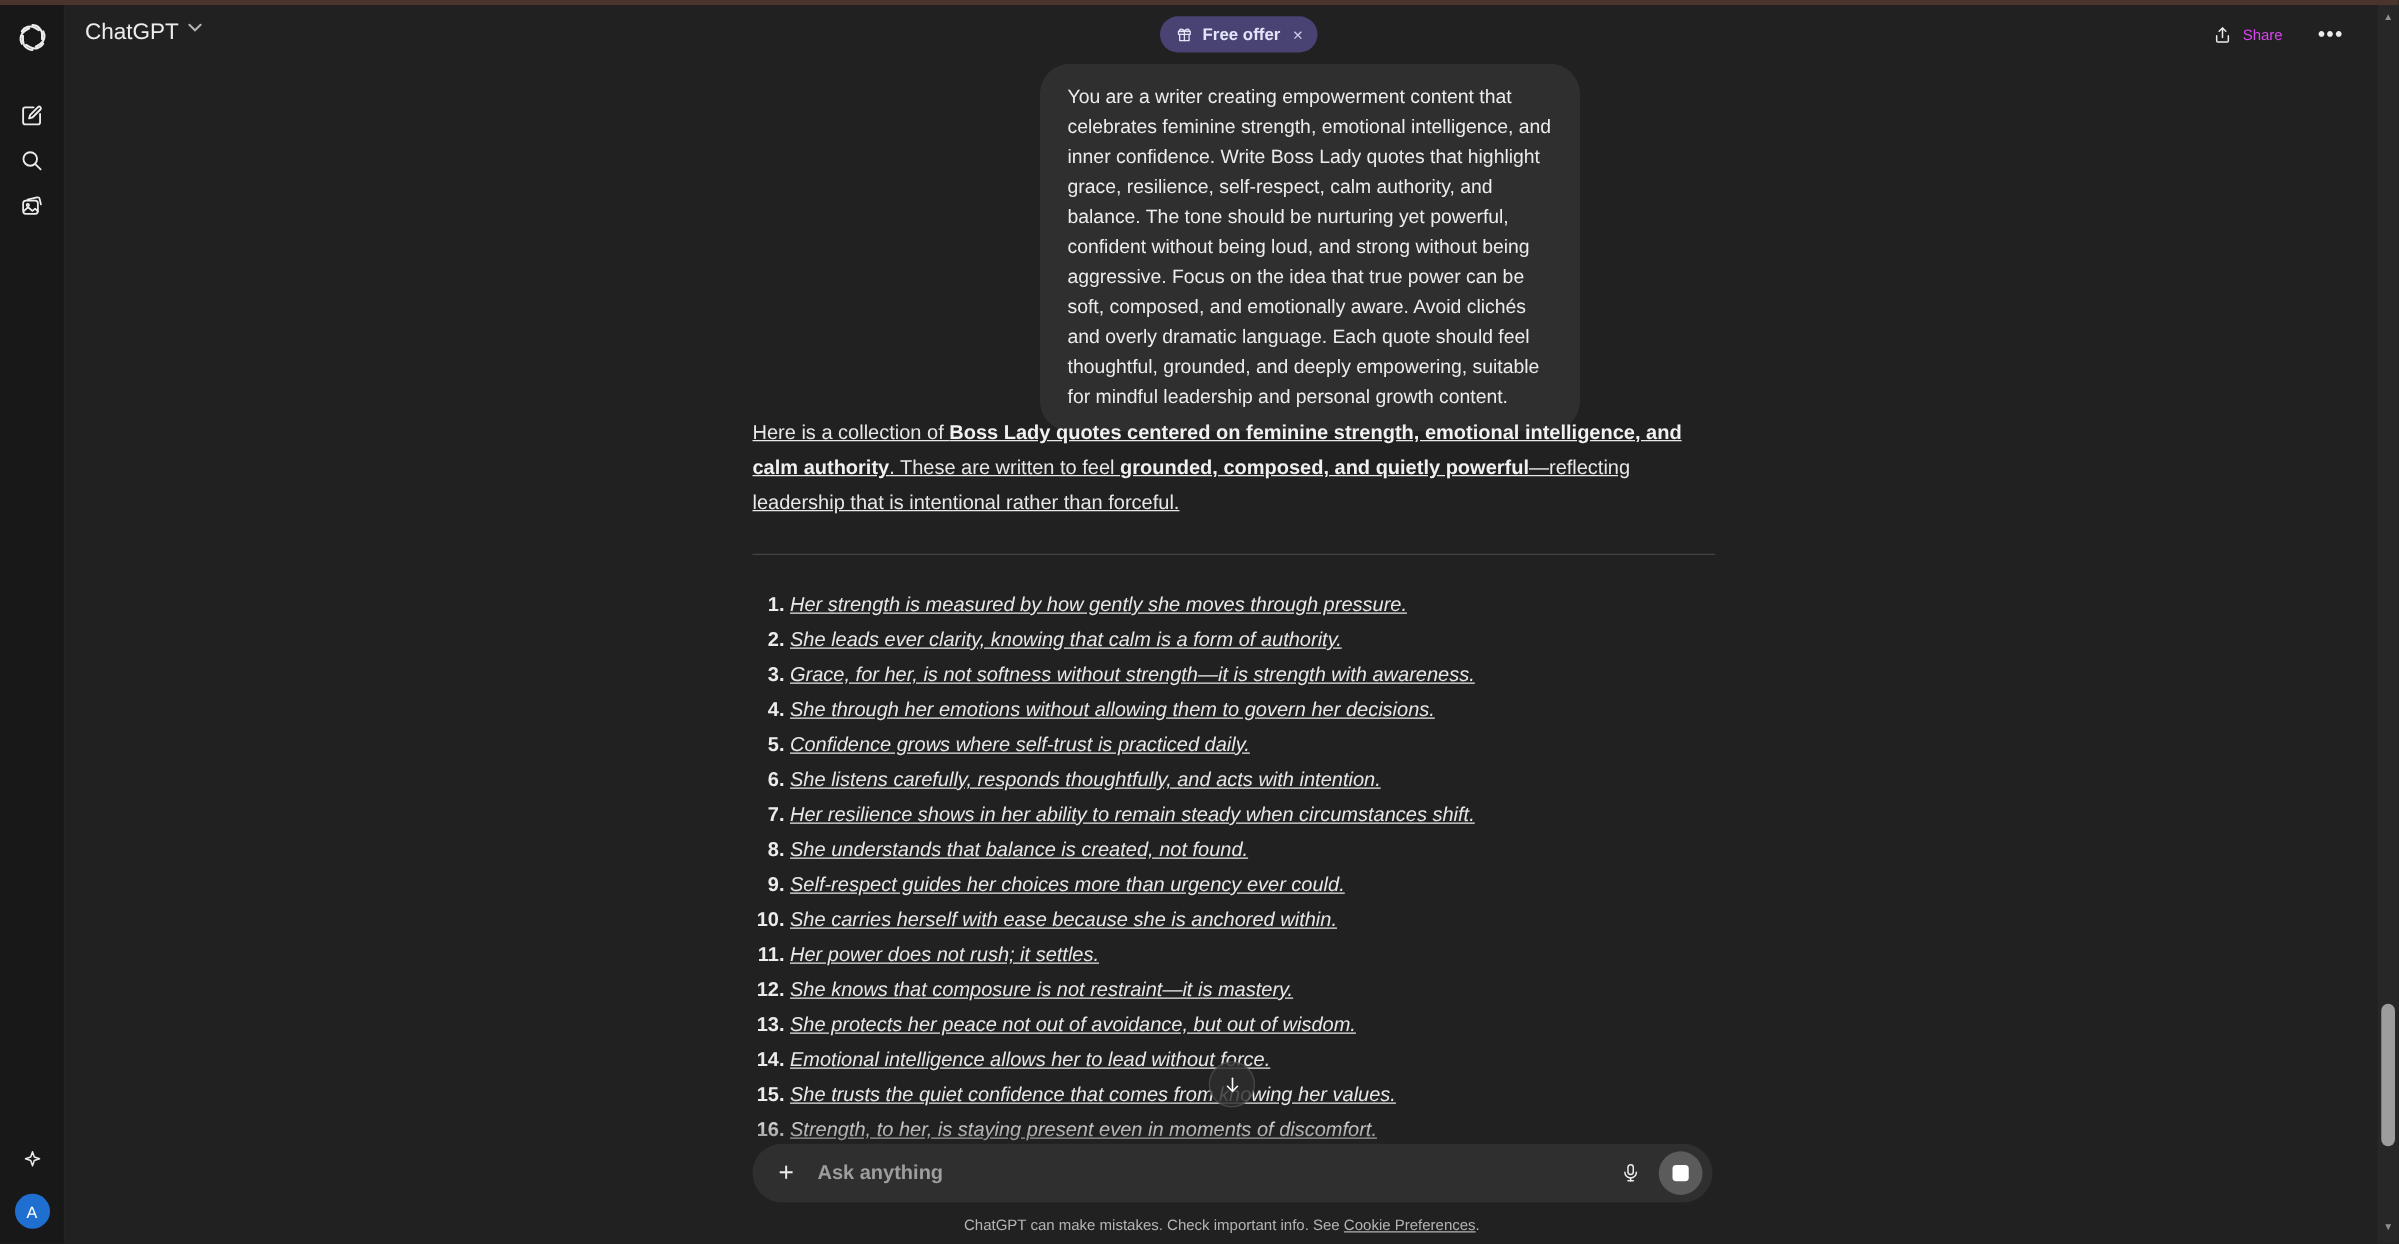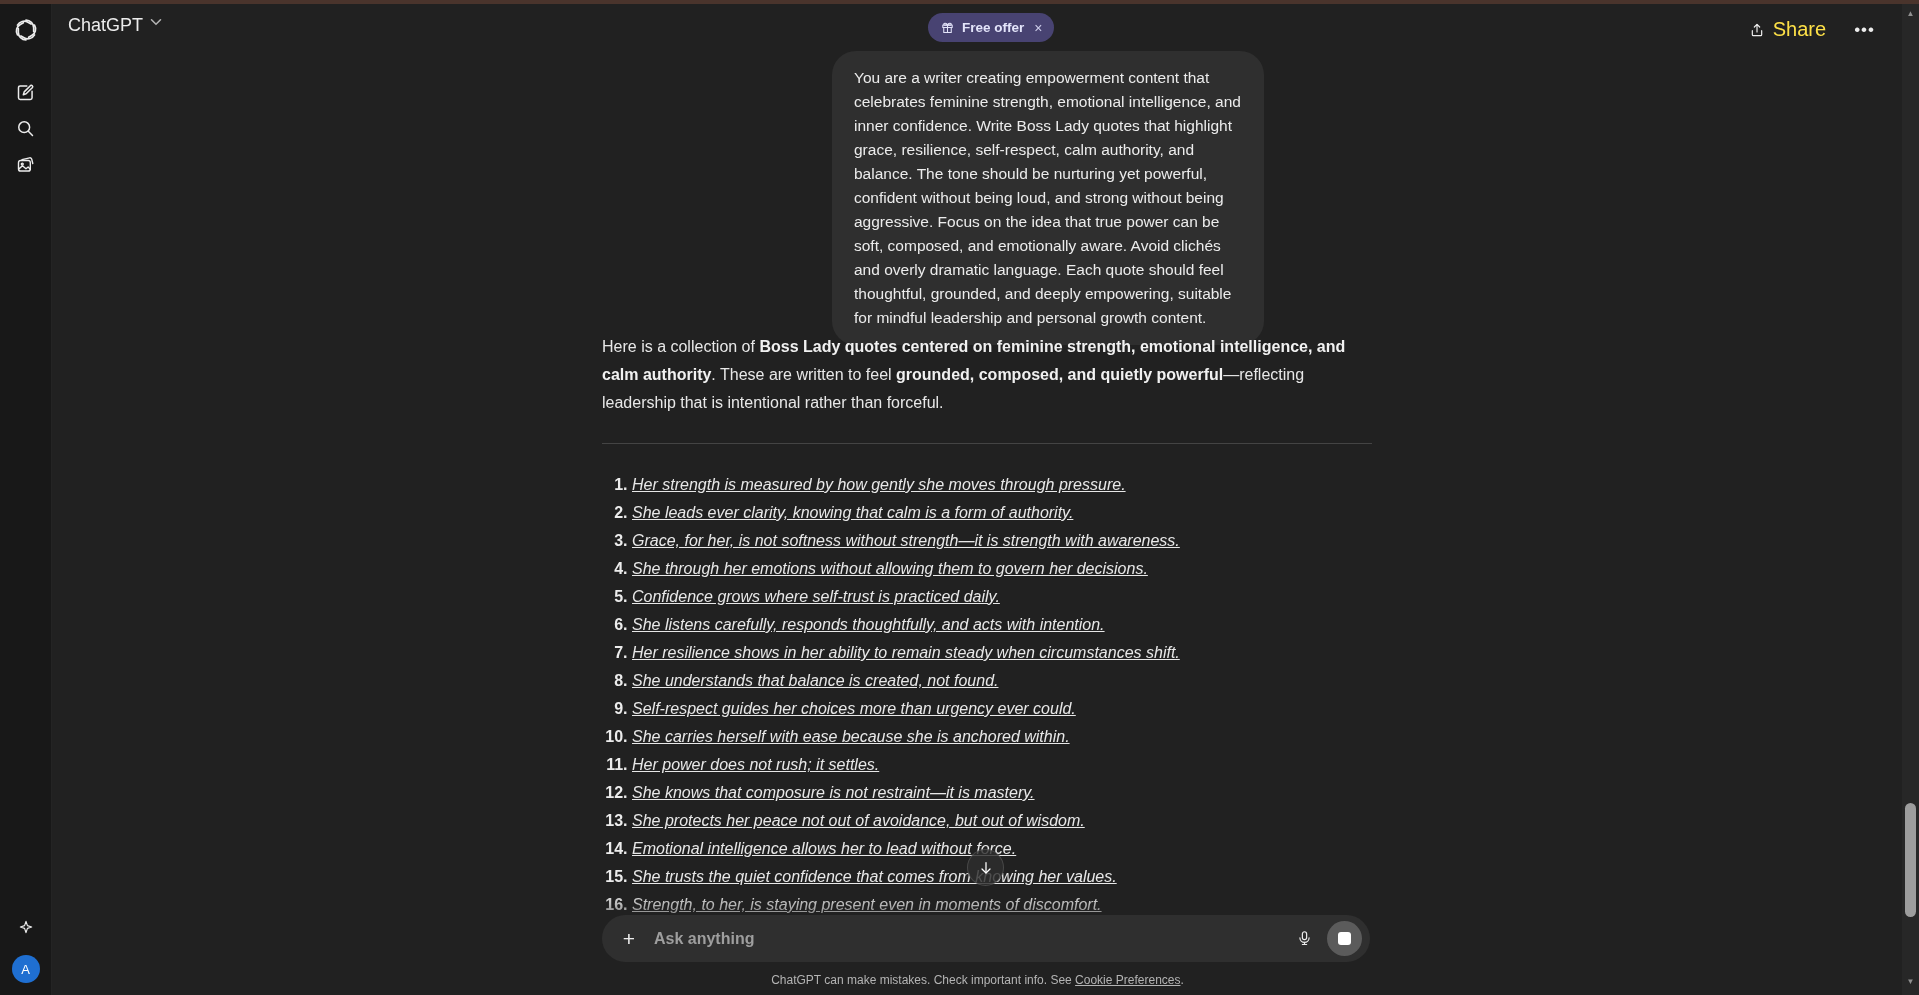--- a/index.html
+++ b/index.html
@@ -44,36 +44,36 @@
     position: absolute; left: 928px; top: 13px; height: 29px; padding: 0 12px;
     background: #484372; border-radius: 15px; display: flex; align-items: center; gap: 7px;
     color: #e3e4fa; font-size: 13.5px; font-weight: 600; cursor: pointer; border: none;
   }
   .free-offer-pill .close {
     font-size: 14px; font-weight: 400; color: #cfcfec; margin-left: 3px; cursor: pointer;
   }
   .header-right { position: absolute; right: 36px; top: 12px; display: flex; align-items: center; gap: 10px; }
   .share-button {
     display: flex; align-items: center; gap: 8px; background: transparent; border: none;
-    color: #fde047; font-size: 20px; font-weight: 500; cursor: pointer; padding: 6px 10px; border-radius: 8px;
+    color: #d946ef; font-size: 12px; font-weight: 500; cursor: pointer; padding: 6px 10px; border-radius: 8px;
   }
   .more-button {
     background: transparent; border: none; color: #ececec; font-size: 17px; letter-spacing: 1px;
     cursor: pointer; padding: 6px 8px; border-radius: 8px;
   }
 
   
   .user-bubble {
     position: absolute; left: 832px; top: 51px; width: 432px;
     background: #2f2f2f; border-radius: 24px; padding: 15px 22px;
     font-size: 15.5px; line-height: 24px; color: #ececec; white-space: pre-wrap;
   }
   .assistant-intro {
     position: absolute; left: 602px; top: 333px; width: 772px;
-    font-size: 16px; line-height: 28px; color: #e8e8e8;
+    font-size: 16px; line-height: 28px; color: #e8e8e8; text-decoration: underline;
   }
   .assistant-intro strong { font-weight: 700; color: #f1f1f1; }
   .divider {
     position: absolute; left: 602px; top: 443px; width: 770px; height: 0;
     border: none; border-top: 1px solid rgba(255,255,255,0.16);
   }
   .quotes-list {
     position: absolute; left: 602px; top: 471px; width: 780px;
     padding-left: 30px; font-size: 16px; color: #e8e8e8; text-decoration: underline;
   }

